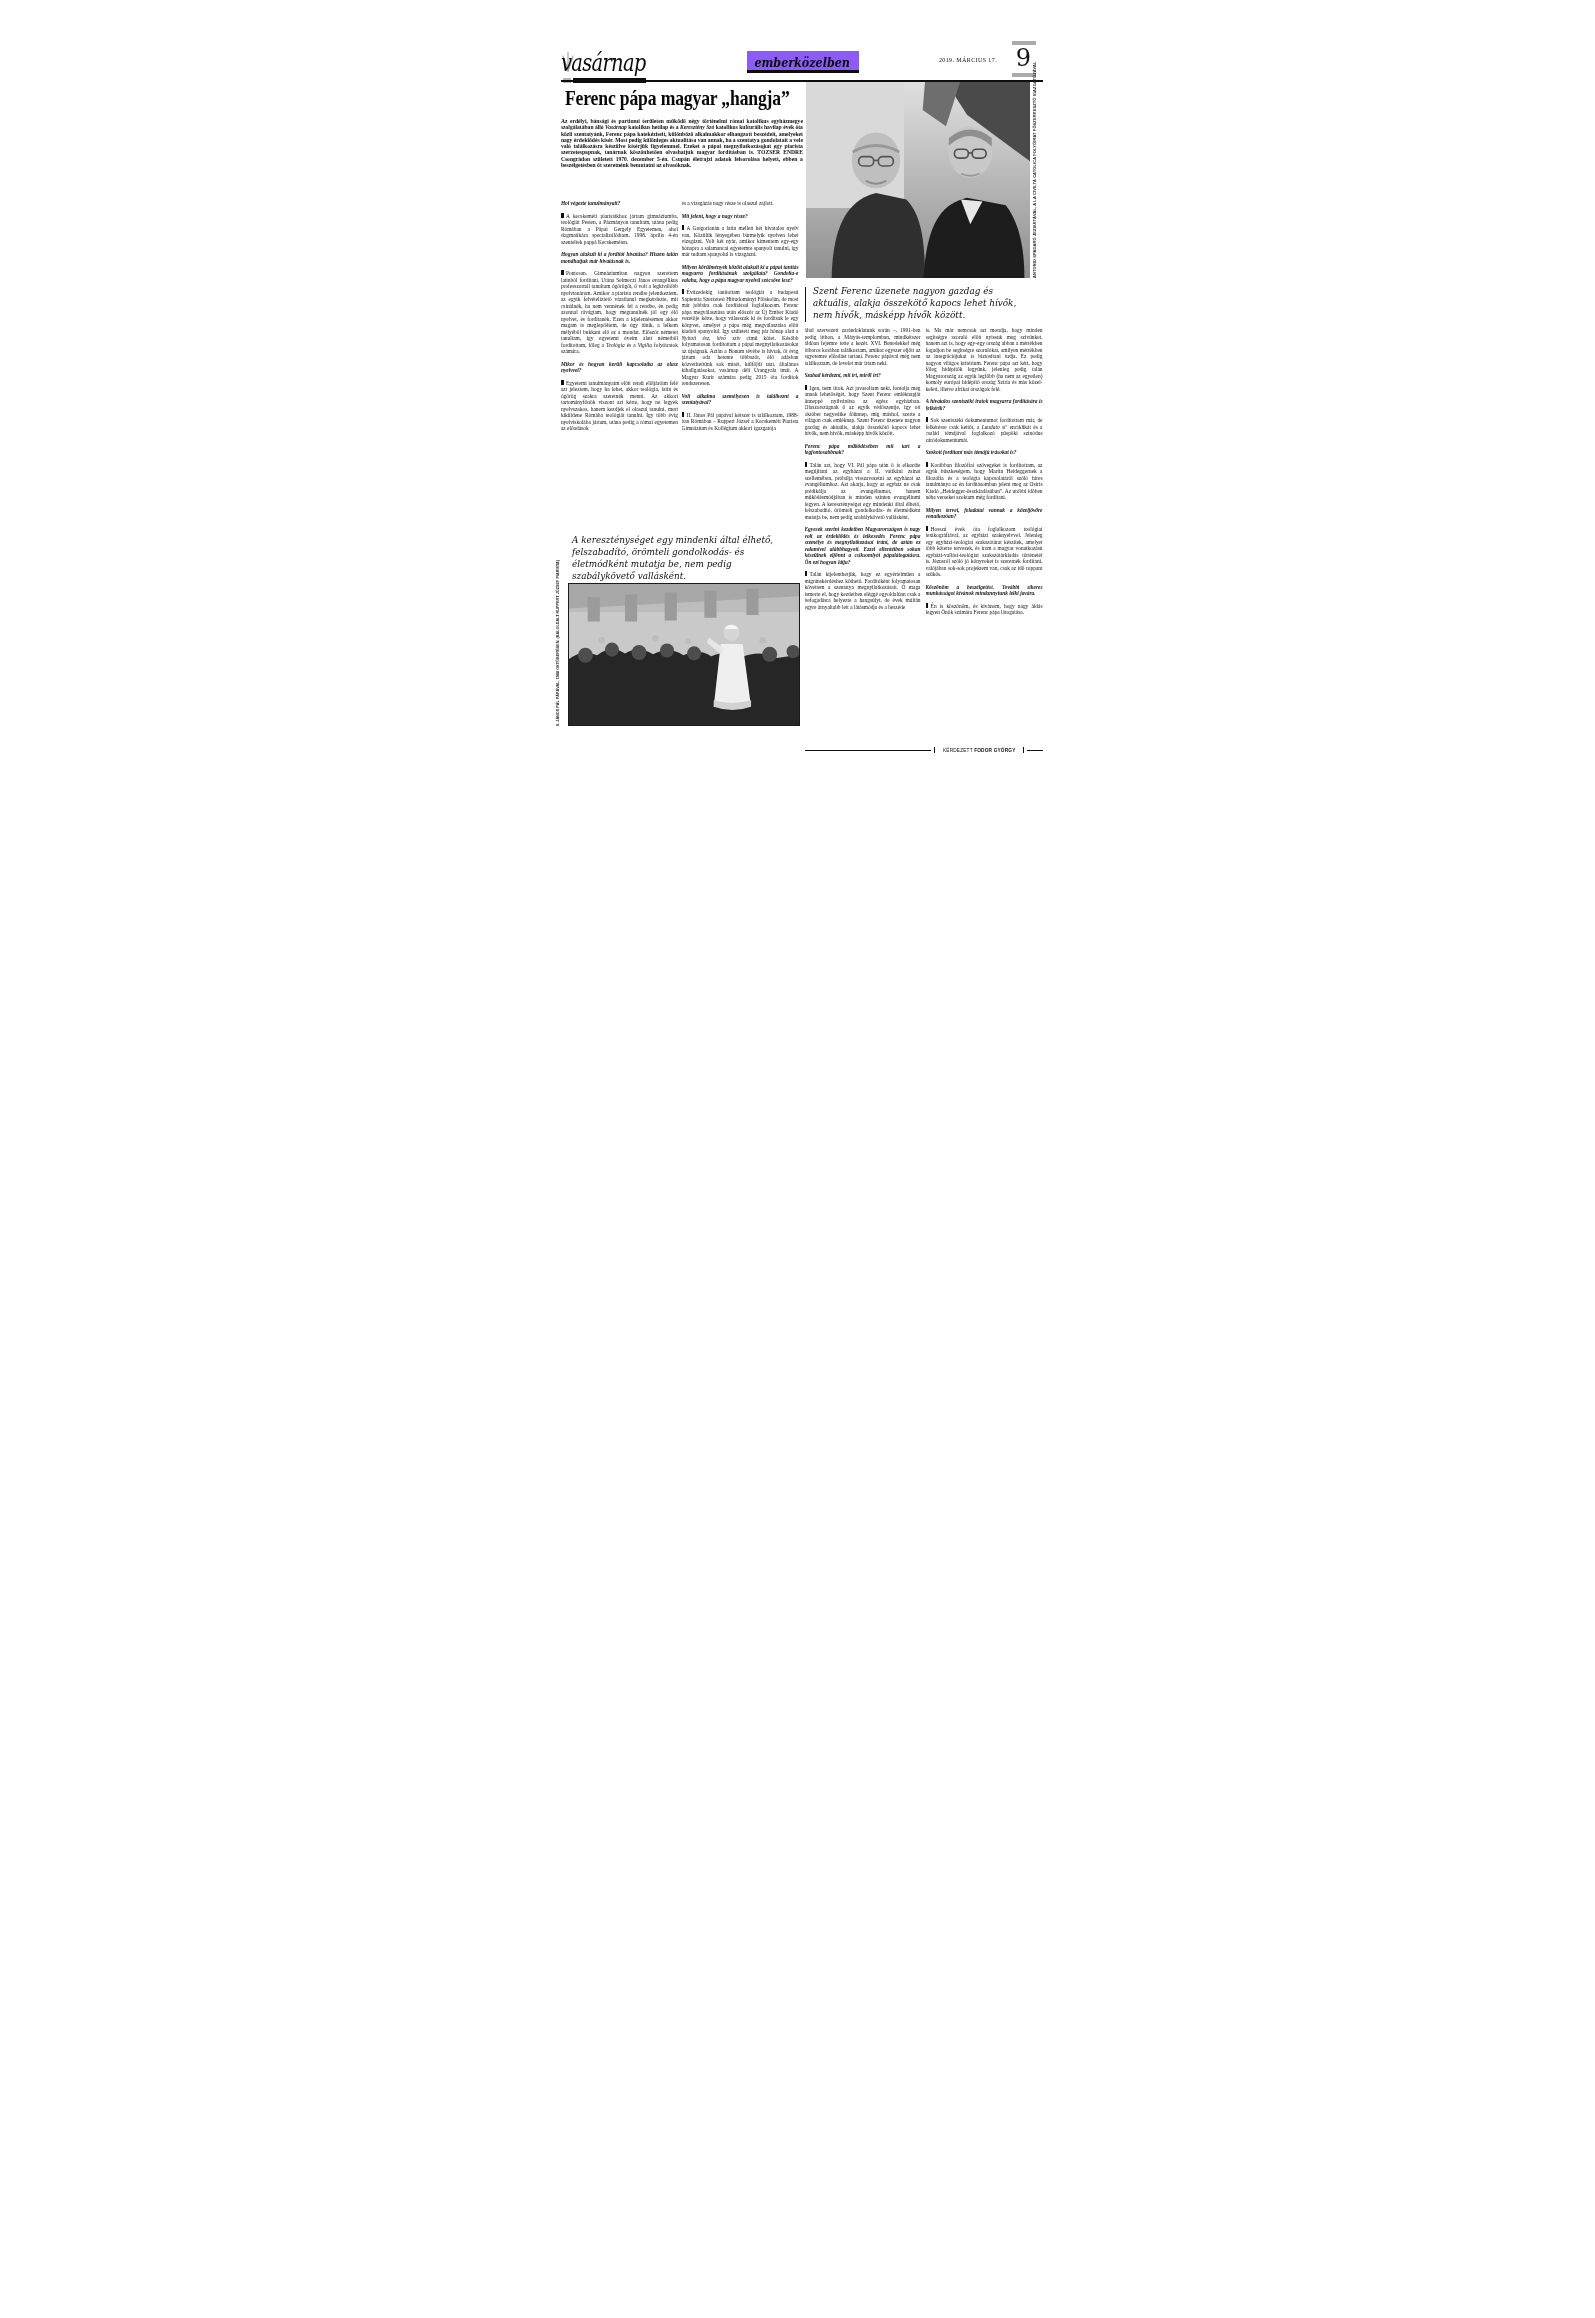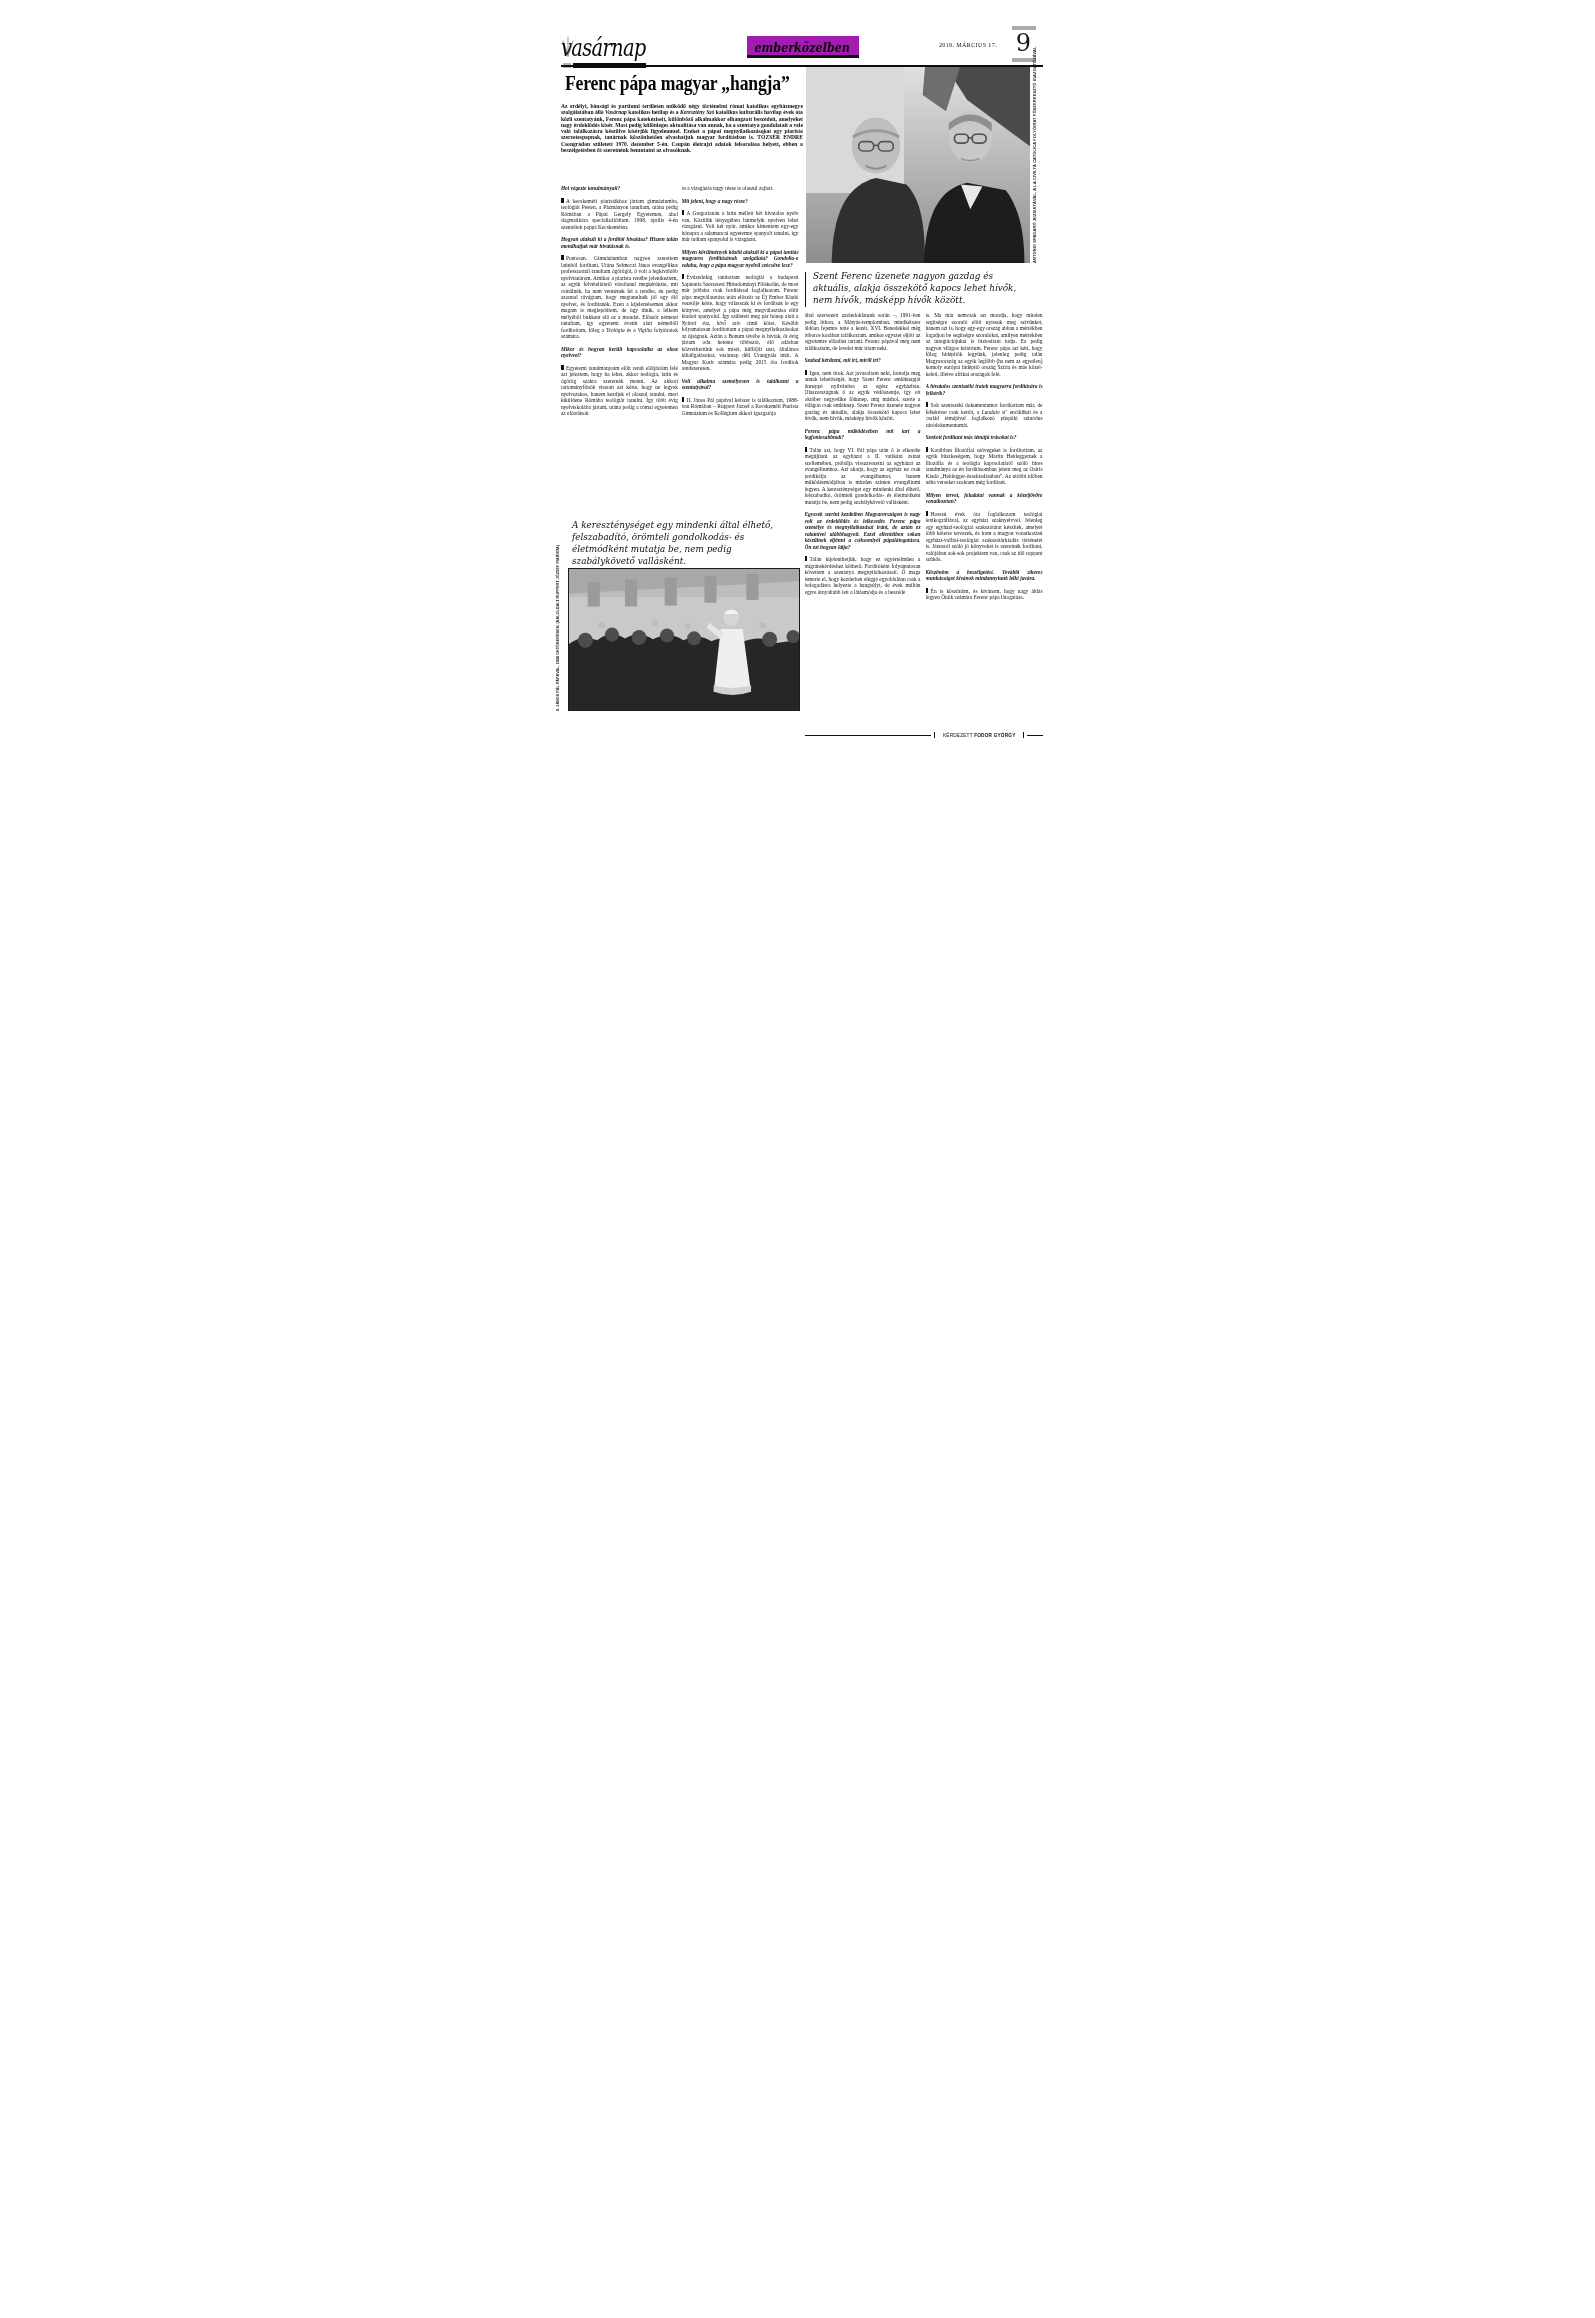--- a/index.html
+++ b/index.html
@@ -1,27 +1,27 @@
 <!DOCTYPE html>
 <html lang="hu" style="font-size:7.5px"><head>
 <meta charset="utf-8">
 <title>vasárnap – emberközelben – 9</title>
 <style>
   html,body{margin:0;padding:0;background:#fff;}
-  .page{position:relative;width:532px;height:773px;background:#ffffff;margin:0 auto;
+  .page{position:relative;width:532px;height:773px;background:#ffffff;margin:15px auto;
         font-family:"Liberation Serif",serif;color:#141414;overflow:hidden;}
   
   .logo-wrap{position:absolute;left:29px;top:35px;}
   .logo-text{font-family:"DejaVu Serif",serif;font-style:italic;font-weight:400;
              font-size:25px;line-height:26px;letter-spacing:-0.9px;color:#0a0a0a;
              transform:scaleX(.78);transform-origin:left top;white-space:nowrap;display:inline-block;}
   .wheat{position:absolute;left:0px;top:-0.9px;}
   .logo-bar{position:absolute;left:41px;top:63px;width:73px;height:5.1px;background:#0d0d0d;}
   .logo-sq{position:absolute;left:31px;top:63px;width:8.4px;height:5.1px;background:#b3b3b3;}
-  .section-box{position:absolute;left:215px;top:36px;width:112px;height:21.5px;background:#a21caf;
+  .section-box{position:absolute;left:215px;top:36px;width:112px;height:21.5px;background:#8b5cf6;
                display:flex;align-items:center;justify-content:center;}
   .section-box .bar{position:absolute;left:0;bottom:0;width:100%;height:2.8px;background:#0d0d0d;}
   .section-label{font-family:"DejaVu Serif",serif;font-style:italic;font-weight:700;font-size:13.6px;
                  color:#0a0a0a;transform:scaleX(.82);white-space:nowrap;}
   .issue-date{position:absolute;left:397px;top:42px;width:79px;text-align:center;
               font-size:6px;letter-spacing:0.4px;color:#111;font-family:"Liberation Serif",serif;}
   .page-number{position:absolute;left:480px;top:31px;width:24px;text-align:center;
                font-family:"DejaVu Serif",serif;font-size:24px;line-height:24px;color:#161616;}
   .pn-bar{position:absolute;left:480px;width:24px;height:3.7px;background:#ababab;}
   .pn-bar.top{top:26px;} .pn-bar.bottom{top:58px;}

